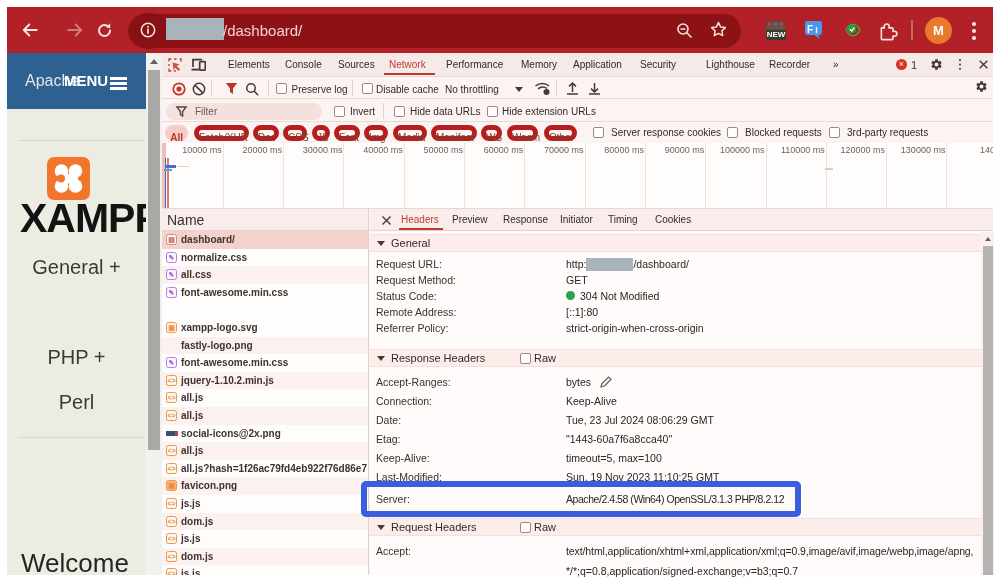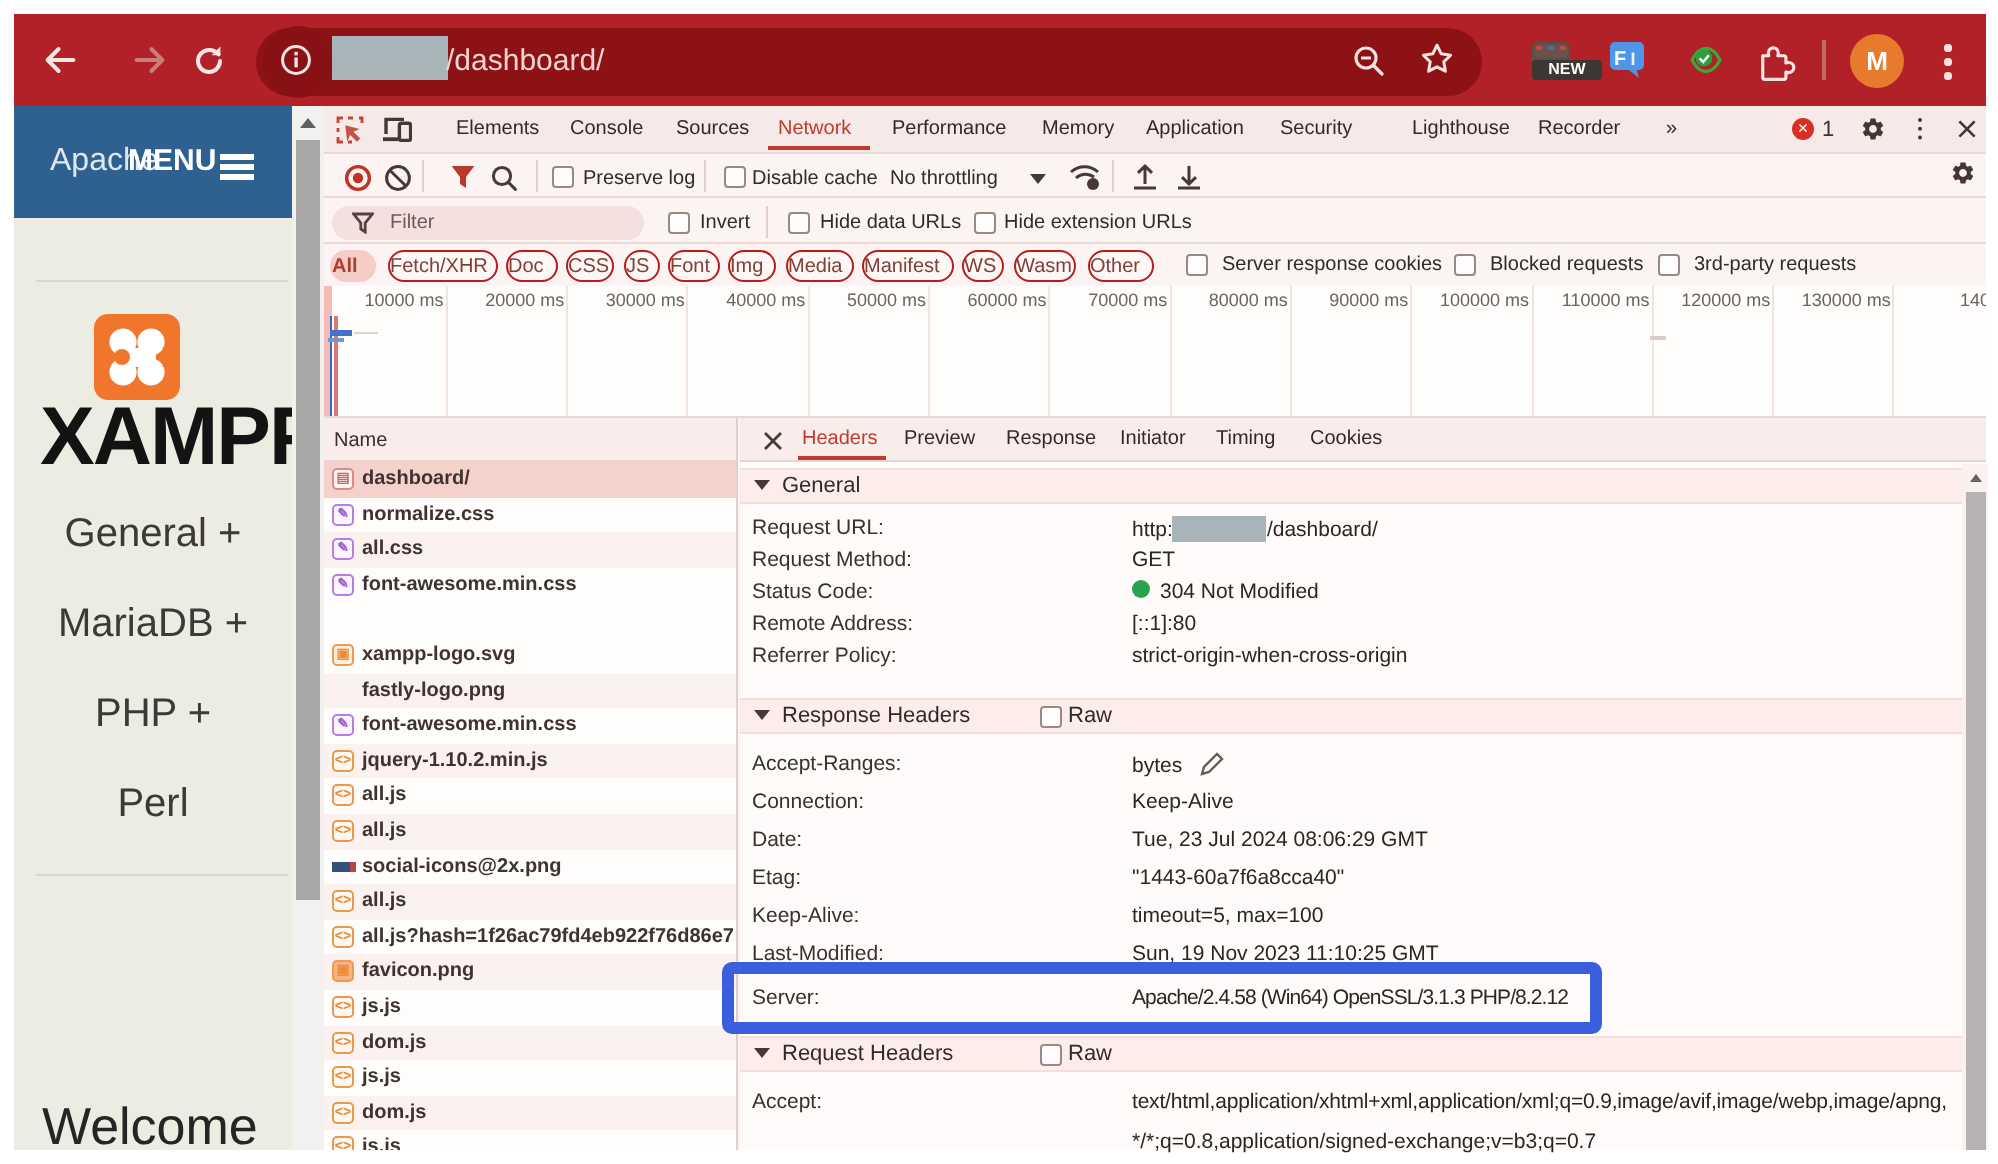--- a/index.html
+++ b/index.html
@@ -38,21 +38,21 @@
   #dtr4 { top:69px; height:21px; border-bottom:none; }
   .tab { position:absolute; top:0; height:23px; line-height:23px; font-size:10px; color:#33292a; }
   .vsep { position:absolute; width:1px; background:#e5cfcb; }
   .cb { position:absolute; width:11px; height:11px; border:1px solid #9b8884; border-radius:2px; background:#fffdfd; }
   .lbl { position:absolute; font-size:10px; color:#33292a; }
 
   
   #finput { position:absolute; left:4px; top:50px; width:156px; height:17px; border-radius:9px; background:#f4e0dd; }
 
   
-  .pill4 { position:absolute; top:72px; height:16px; line-height:15px; border:1px solid #b91c1c; background:#fdf7f6; border-radius:8.5px; font-size:10px; color:#7f4038; text-align:left; }
+  .pill4 { position:absolute; top:72px; height:16px; line-height:15px; border:5px solid #b91c1c; background:#fdf7f6; border-radius:8.5px; font-size:10px; color:#7f4038; text-align:right; }
   #pillAll { background:#f6cdc6; border-color:#f6cdc6; color:#b03a2e; font-weight:bold; }
 
   
   #ruler { position:absolute; left:0; top:90px; width:831px; height:66px; background:#fffcfc; border-bottom:1px solid #e8d8d5; overflow:hidden; }
   .grid { position:absolute; top:0; width:1px; height:66px; background:#f3e2e0; }
   .rlbl { position:absolute; top:2px; font-size:9px; color:#6d625f; width:52px; text-align:right; }
 
   
   #namehdr { position:absolute; left:0; top:156px; width:207px; height:22px; background:#f8edeb; border-bottom:1px solid #e5d5d2; border-right:1px solid #e0d0cd; line-height:22px; }
   #reqlist { position:absolute; left:0; top:178px; width:207px; height:344px; background:#fffcfc; border-right:1px solid #e0d0cd; overflow:hidden; }
@@ -120,21 +120,21 @@
 
     <svg class="abs" style="left:703px;top:14px" width="17" height="17" viewBox="0 0 17 17">
       <path d="M8.5 1.6l2.1 4.3 4.7.7-3.4 3.3.8 4.7-4.2-2.2-4.2 2.2.8-4.7L1.7 6.6l4.7-.7z" stroke="#f3e2e1" stroke-width="1.5" fill="none" stroke-linejoin="round"></path>
     </svg>
 
     <div class="abs" style="left:759px;top:13.5px;width:19px;height:19px;border-radius:3px;background:#55504b;">
       <div class="abs" style="left:1px;top:1px;width:17px;height:7px;background:#6b5148;border-radius:2px"></div>
       <div class="abs" style="left:2px;top:2px;width:3px;height:2.5px;background:#c44"></div>
       <div class="abs" style="left:8px;top:2px;width:3px;height:2.5px;background:#4a6fa8"></div>
       <div class="abs" style="left:14px;top:2px;width:3px;height:2.5px;background:#c44"></div>
-      <div class="abs" style="left:0px;top:9px;width:35px;height:10px;background:#3b3733;border-radius:2px;color:#fff;font-size:8px;font-weight:bold;text-align:center;line-height:10px;">NEW</div>
+      <div class="abs" style="left:0px;top:9px;width:20px;height:10px;background:#3b3733;border-radius:2px;color:#fff;font-size:8px;font-weight:bold;text-align:center;line-height:10px;">NEW</div>
     </div>
 
     <div class="abs" style="left:798px;top:14px;width:17px;height:18px;">
       <svg width="17" height="18" viewBox="0 0 17 18">
         <path d="M2.5 0h12A2.5 2.5 0 0 1 17 2.5v9a2.5 2.5 0 0 1-2.5 2.5h-1.2l1.2 4-5-4H2.5A2.5 2.5 0 0 1 0 11.5v-9A2.5 2.5 0 0 1 2.5 0z" fill="#4d96e8"></path>
         <text x="5" y="11.5" font-family="Liberation Sans" font-size="10" font-weight="bold" fill="#fff" text-anchor="middle">F</text>
         <text x="11.5" y="11.5" font-family="Liberation Sans" font-size="9" font-weight="bold" fill="#f0f4fa" text-anchor="middle">I</text>
       </svg>
     </div>
 
@@ -170,21 +170,20 @@
           <circle cx="28.5" cy="14" r="6.8"></circle>
             <circle cx="28.5" cy="29" r="6.8"></circle>
           <rect x="12" y="17" width="19" height="9.5" rx="4"></rect>
         </g>
         <circle cx="14" cy="21.5" r="4" fill="#f1762b"></circle>
         <path d="M34 16.5h9v10h-9a5 5 0 0 0 1.5-5 5 5 0 0 0-1.5-5z" fill="#f1762b"></path>
       </svg>
     </div>
     <div id="xampptxt">XAMPP</div>
     <div class="sbitem" style="top:203px">General +</div>
-    <div class="sbitem" style="top:248px">MariaDB +</div>
     <div class="sbitem" style="top:293px">PHP +</div>
     <div class="sbitem" style="top:338px">Perl</div>
     <div class="sbline" style="top:384px"></div>
     <div id="welcome">Welcome</div>
   </div>
   <div id="sbscroll"></div>
   <div id="sbarrow"></div>
   <div id="sbthumb"></div>
 
   <div id="dt">
@@ -330,21 +329,21 @@
 
       <div class="abs" style="left:0;top:0;width:3.5px;height:66px;background:#f3bdb7"></div>
       <div class="abs" style="left:2.6px;top:15px;width:1.4px;height:51px;background:#3b66c8"></div>
       <div class="abs" style="left:5.4px;top:15px;width:1.6px;height:51px;background:#dd7873"></div>
       <div class="abs" style="left:2.5px;top:22px;width:11.5px;height:2.5px;background:#4472c8"></div>
       <div class="abs" style="left:2px;top:25.5px;width:7.5px;height:2.5px;background:#6e96d8"></div>
       <div class="abs" style="left:15px;top:22.5px;width:12px;height:1.5px;background:#e4d2ce"></div>
       <div class="abs" style="left:663px;top:25px;width:8px;height:2px;background:#d8cbc8"></div>
     </div>
 
-    <div id="namehdr"><span style="margin-left:5px;font-size:10px;color:#3a2f2d">Name</span></div>
+    <div id="namehdr"><span style="margin-left:5px;font-size:14px;color:#3a2f2d">Name</span></div>
 
     <div id="reqlist">
       <div class="req" style="top:0;background:#f4d2cb">
           <span class="ricon ric-doc">▤</span>
           <span class="nm">dashboard/</span>
         </div>
       <div class="req" style="top:17.6px">
           <span class="ricon ric-css">✎</span>
           <span class="nm">normalize.css</span>
         </div>

